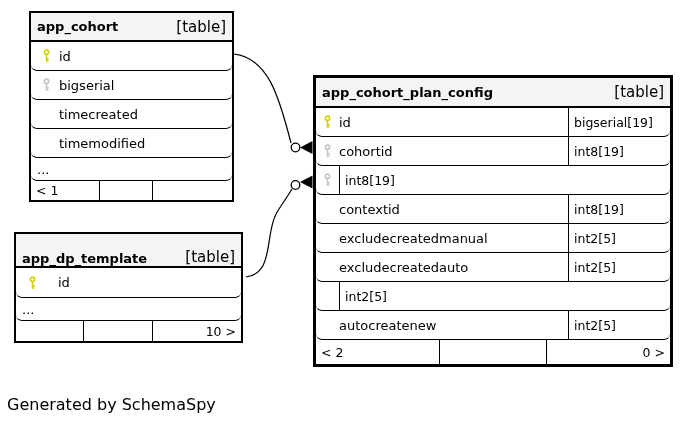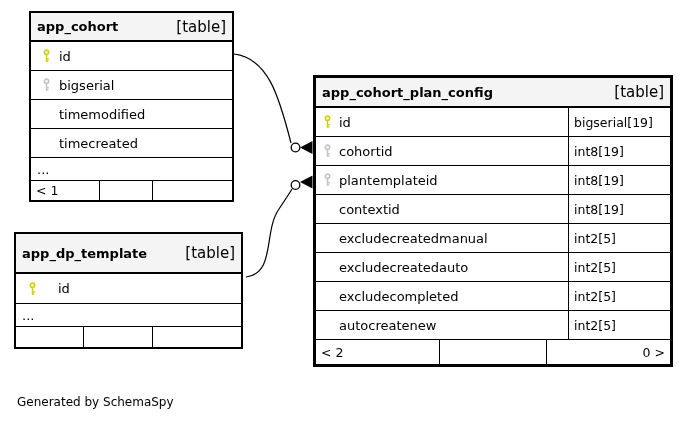--- a/index.html
+++ b/index.html
@@ -27,31 +27,32 @@
   #t2 { left: 313px; top: 75px;  width: 360px; border-width: 3px; }
 
   .hdr {
     display: flex; align-items: center; justify-content: space-between;
     background: #f4f4f4;
     border-bottom: 2px solid #000;
     padding: 0 6px;
     flex: 0 0 auto;
   }
   #t0 .hdr { height: 29px; }
-  #t1 .hdr { height: 40px; }
+  #t1 .hdr { height: 34px; align-items: flex-end; }
   #t2 .hdr { height: 30px; }
   .tname { font-weight: bold; font-size: 13px; white-space: nowrap; }
   .ttag  { font-size: 15px; white-space: nowrap; }
 
   .row {
     display: flex; align-items: center;
     border-bottom: 1px solid #000;
     flex: 0 0 auto;
     font-size: 13px;
     white-space: nowrap;
+    border-radius: 6px;
   }
   #t0 .row { height: 29px; padding-left: 11px; }
   #t1 .row { height: 30px; padding-left: 12px; }
   #t2 .row { height: 29px; padding-left: 7px; }
 
   .icon-slot { display: inline-flex; align-items: center; flex: 0 0 auto; }
   #t0 .icon-slot { width: 17px; }
   #t1 .icon-slot { width: 30px; }
   #t2 .icon-slot { width: 16px; }
 
@@ -83,22 +84,22 @@
     border-right: 1px solid #000;
     padding: 0 5px;
   }
   .fcell.f-right { flex: 1 1 auto; border-right: none; justify-content: flex-end; }
   #t0 .fcell.f-left { width: 69px; } #t0 .fcell.f-center { width: 53px; }
   #t1 .fcell.f-left { width: 68px; } #t1 .fcell.f-center { width: 69px; }
   #t2 .fcell.f-left { width: 124px; } #t2 .fcell.f-center { width: 107px; }
 
   .genby {
     position: absolute;
-    left: 17px; top: 395px;
-    font-size: 12px;
+    left: 7px; top: 395px;
+    font-size: 16px;
   }
 </style>
 </head>
 <body>
 
 <div class="canvas">
 
   <svg class="rels" width="689" height="424">
     <g>
       <path class="relpath" d="M234,54 C268,58 279,96 291,143"></path>
@@ -130,25 +131,25 @@
         <span class="icon-slot">
           <svg viewBox="0 0 10 15" width="9" height="14">
             <circle cx="5" cy="3.4" r="2.4" fill="none" stroke="#c4c4c4" stroke-width="1.8"></circle>
             <path d="M5 5.8 V14 M5 10.6 H7.6 M5 13.1 H7.1" stroke="#c4c4c4" stroke-width="1.7" fill="none"></path>
           </svg>
         </span>
         <span class="cname">bigserial</span>
       </div>
       <div class="row">
         <span class="icon-slot"></span>
+        <span class="cname">timecreated</span>
+      </div>
+      <div class="row">
+        <span class="icon-slot"></span>
         <span class="cname">timemodified</span>
-      </div>
-      <div class="row">
-        <span class="icon-slot"></span>
-        <span class="cname">timecreated</span>
       </div>
       <div class="row ellipsis-row">...</div>
       <div class="tfoot">
         <span class="fcell f-left">&lt; 1</span>
         <span class="fcell f-center"></span>
       </div>
     </div>
   <div id="t1" class="tbl">
       <div class="hdr">
         <span class="tname">app_dp_template</span>
@@ -160,20 +161,21 @@
             <circle cx="5" cy="3.4" r="2.4" fill="none" stroke="#d1d100" stroke-width="1.8"></circle>
             <path d="M5 5.8 V14 M5 10.6 H7.6 M5 13.1 H7.1" stroke="#d1d100" stroke-width="1.7" fill="none"></path>
           </svg>
         </span>
         <span class="cname">id</span>
       </div>
       <div class="row ellipsis-row">...</div>
       <div class="tfoot">
         <span class="fcell f-left"></span>
         <span class="fcell f-center"></span>
+        <span class="fcell f-right">10 &gt;</span>
       </div>
     </div>
   <div id="t2" class="tbl">
       <div class="hdr">
         <span class="tname">app_cohort_plan_config</span>
         <span class="ttag">[table]</span>
       </div>
       <div class="row">
         <span class="icon-slot">
           <svg viewBox="0 0 10 15" width="9" height="14">
@@ -198,21 +200,20 @@
           <span class="ctype">int8[19]</span>
         </span>
       </div>
       <div class="row">
         <span class="icon-slot">
           <svg viewBox="0 0 10 15" width="9" height="14">
             <circle cx="5" cy="3.4" r="2.4" fill="none" stroke="#c4c4c4" stroke-width="1.8"></circle>
             <path d="M5 5.8 V14 M5 10.6 H7.6 M5 13.1 H7.1" stroke="#c4c4c4" stroke-width="1.7" fill="none"></path>
           </svg>
         </span>
-        <span class="cname">plantemplateid</span>
         <span class="ctype-cell">
           <span class="ctype">int8[19]</span>
         </span>
       </div>
       <div class="row">
         <span class="icon-slot"></span>
         <span class="cname">contextid</span>
         <span class="ctype-cell">
           <span class="ctype">int8[19]</span>
         </span>
@@ -226,21 +227,20 @@
       </div>
       <div class="row">
         <span class="icon-slot"></span>
         <span class="cname">excludecreatedauto</span>
         <span class="ctype-cell">
           <span class="ctype">int2[5]</span>
         </span>
       </div>
       <div class="row">
         <span class="icon-slot"></span>
-        <span class="cname">excludecompleted</span>
         <span class="ctype-cell">
           <span class="ctype">int2[5]</span>
         </span>
       </div>
       <div class="row">
         <span class="icon-slot"></span>
         <span class="cname">autocreatenew</span>
         <span class="ctype-cell">
           <span class="ctype">int2[5]</span>
         </span>

